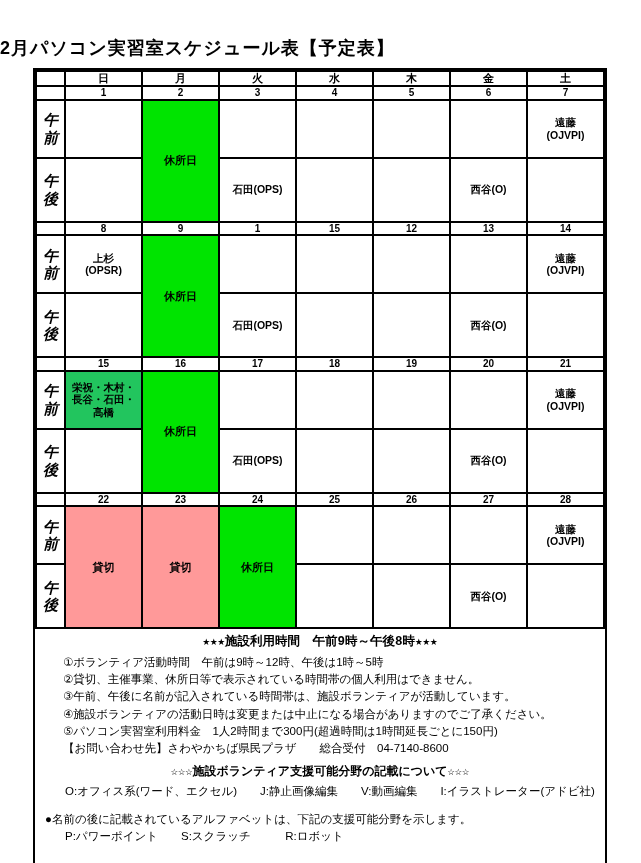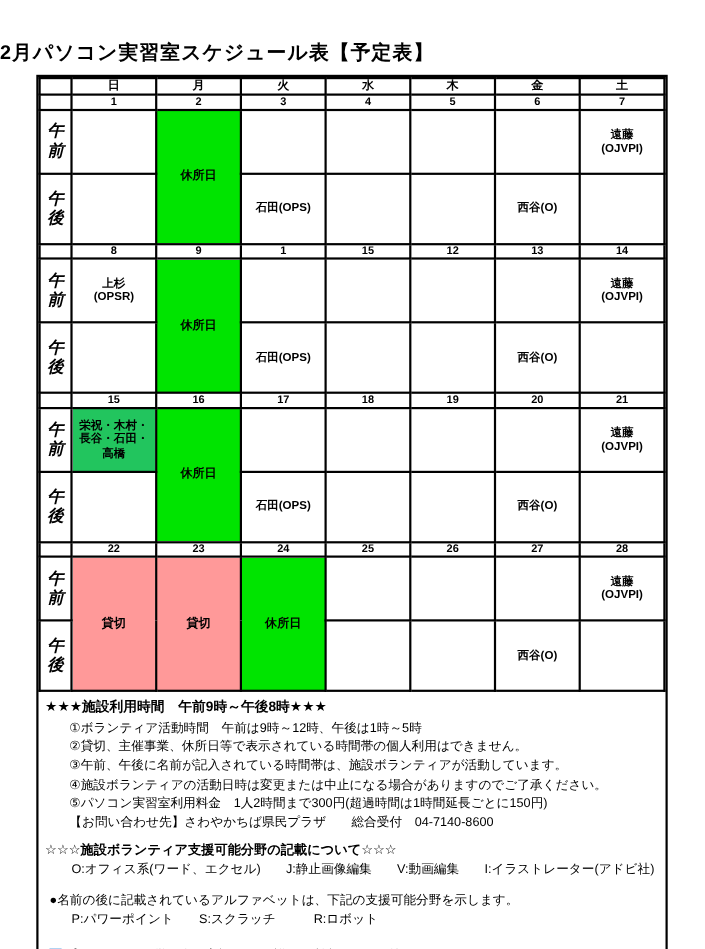--- a/index.html
+++ b/index.html
@@ -49,24 +49,25 @@
   td.lbl { font-size: 15px; font-weight: bold; font-style: italic; }
   td.cell { font-size: 10.5px; font-weight: bold; white-space: pre-line; }
   td.closed, td.reserved { font-size: 11px; font-weight: bold; }
 
   .notes {
     padding: 3px 6px 10px 6px;
     font-size: 11.5px;
     line-height: 1.5;
   }
   .note-center {
-    text-align: left;
+    text-align: center;
     font-weight: bold;
     font-size: 12.5px;
     margin: 1px 0 2px 0;
+    font-family: Liberation Mono, monospace;
   }
   .note-line { margin-left: 22px; }
   .note-intro { margin-left: 4px; margin-top: 10px; }
   .note-alpha { margin-left: 24px; }
   .support-hd { margin-top: 6px; font-size: 12px; }
   .legend { margin: 16px 0 0 4px; }
   .legend-line { margin: 0; }
   .swatch {
     display: inline-block;
     width: 11px;

